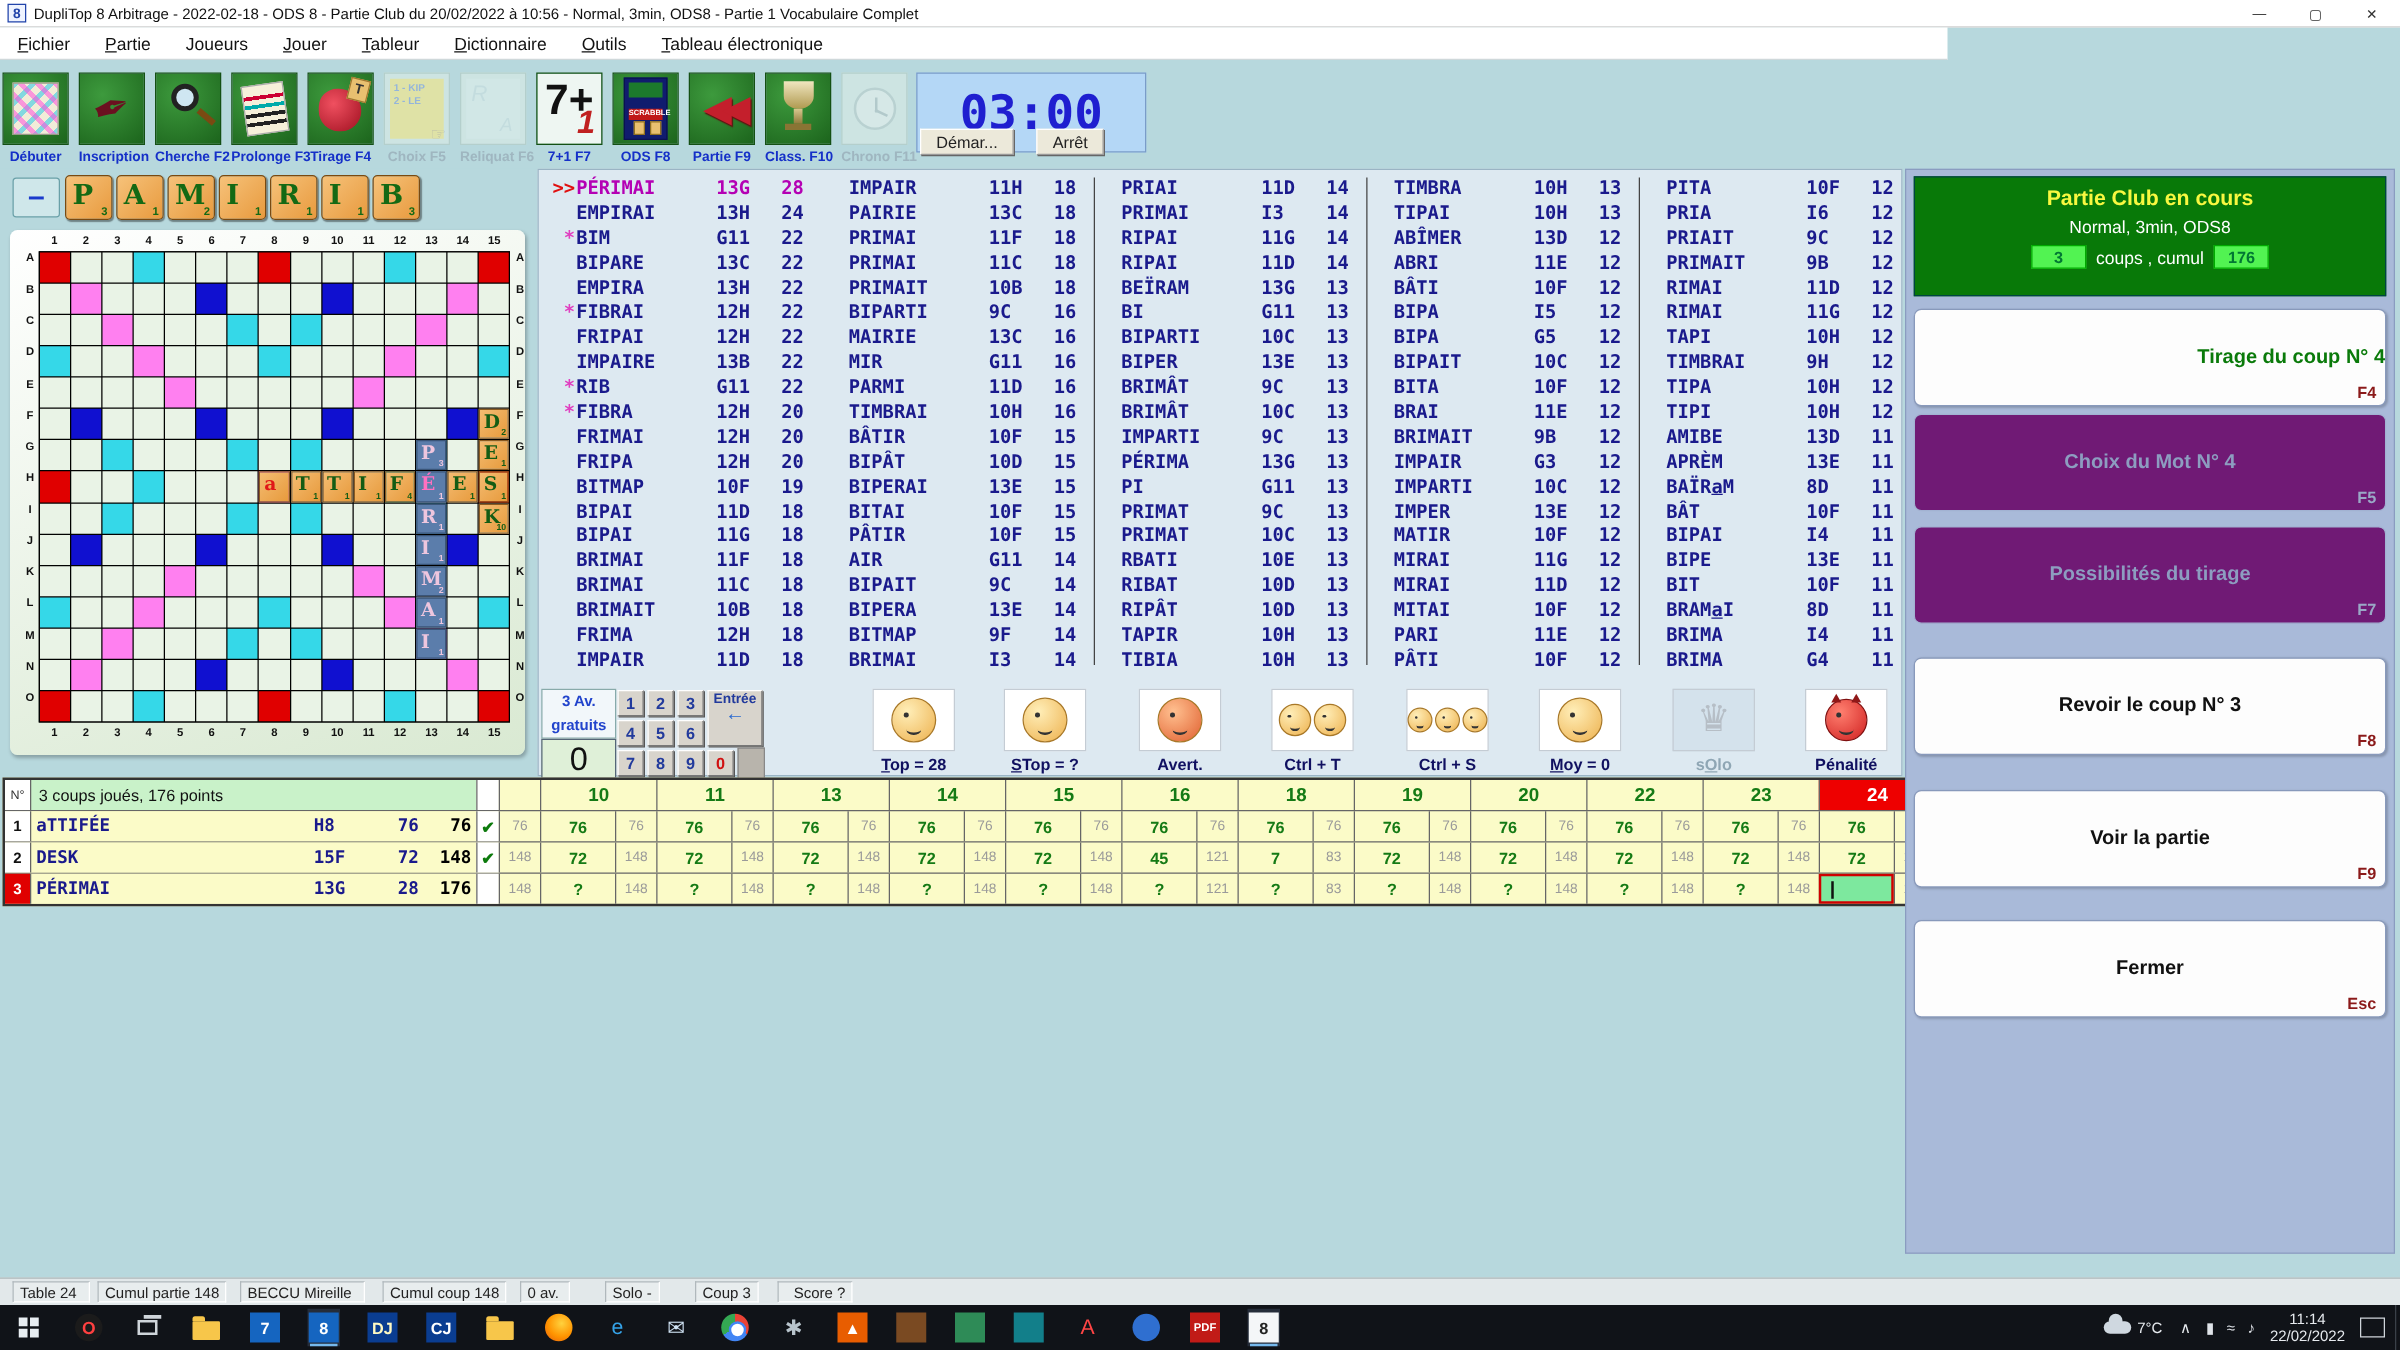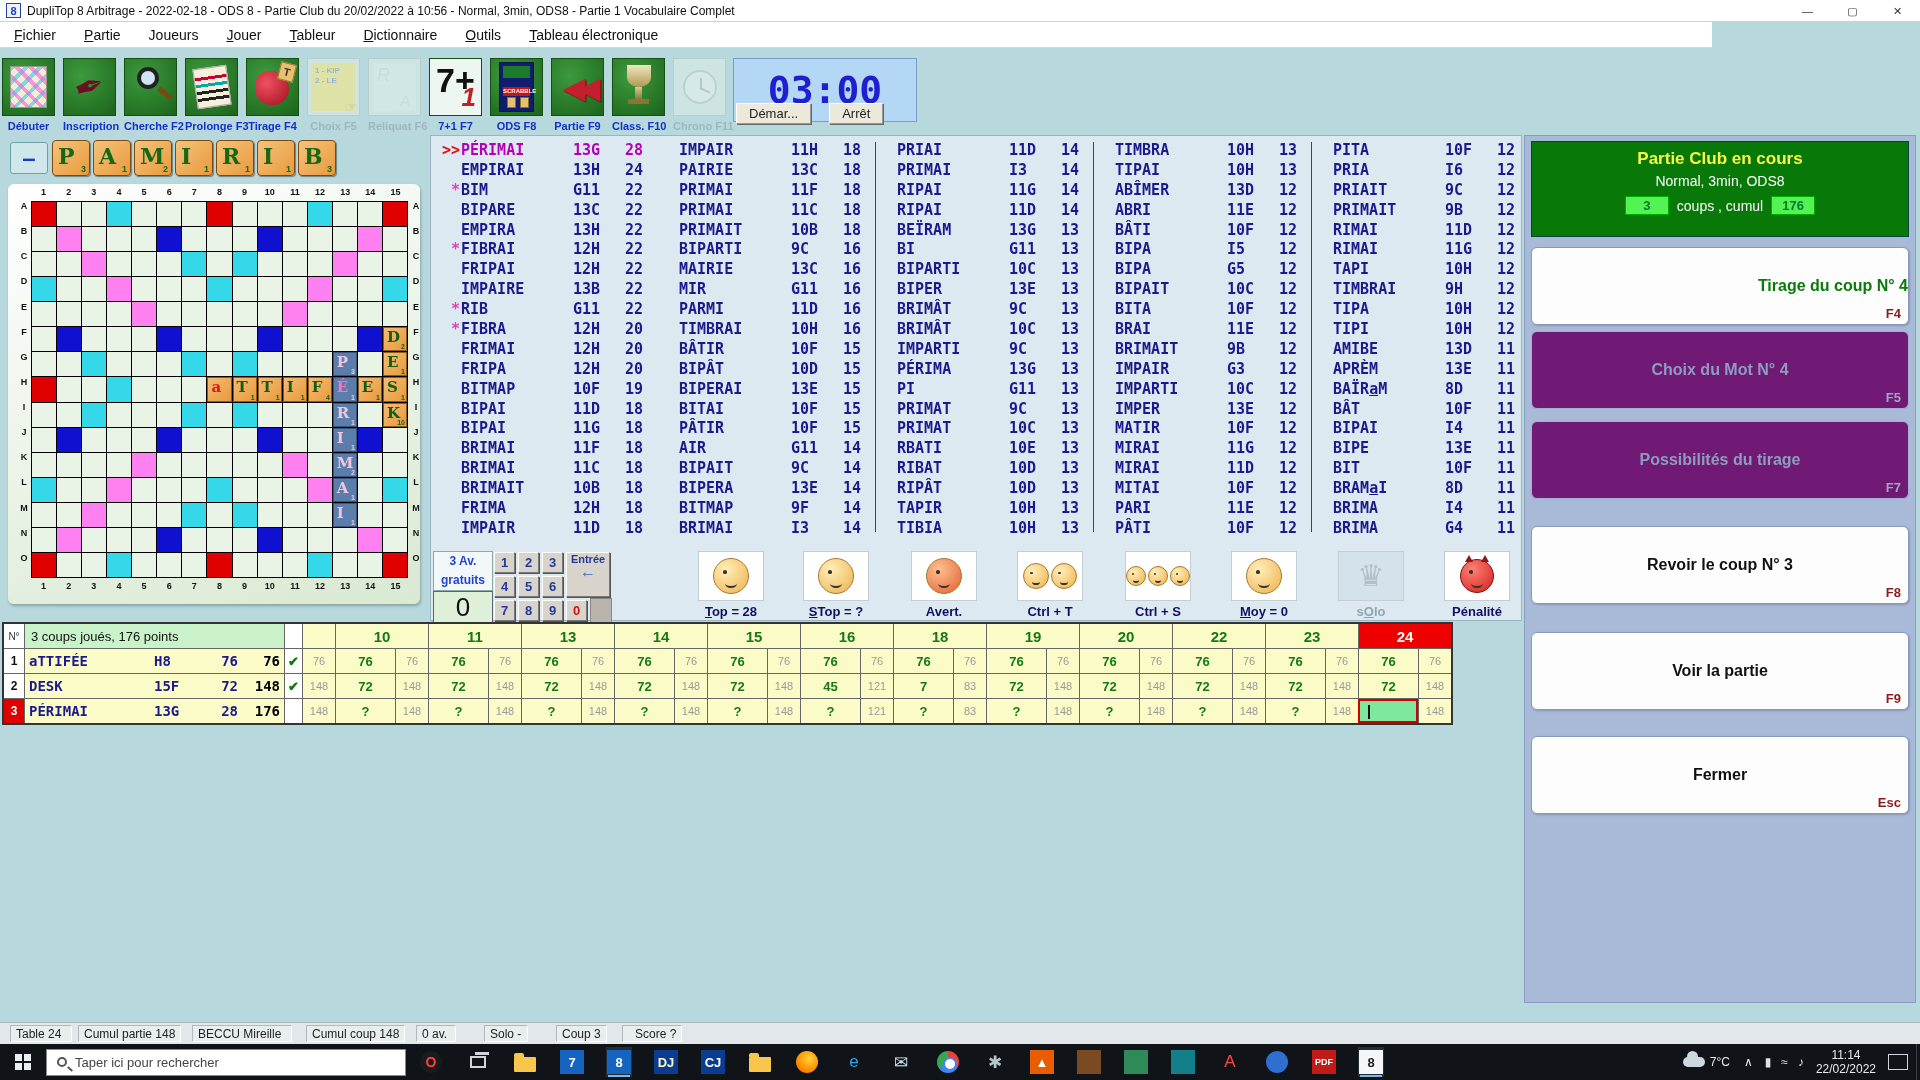--- a/index.html
+++ b/index.html
@@ -7,21 +7,21 @@
   body { background:#b7d8dd; position:relative; }
 
   
   .titlebar { position:absolute; left:0; top:0; width:1920px; height:22px; background:#ffffff; border-bottom:1px solid #d0d0d0; display:flex; align-items:center; padding-left:6px; }
   .appicon { width:15px; height:15px; border:1px solid #2244aa; color:#2244aa; font-size:11px; font-weight:bold; display:flex; align-items:center; justify-content:center; margin-right:6px; background:#eef3ff; }
   .apptitle { font-size:12px; color:#111; }
   .wincontrols { position:absolute; right:0; top:0; height:22px; display:flex; }
   .winbtn { width:45px; height:22px; display:flex; align-items:center; justify-content:center; font-size:11px; color:#333; }
 
   
-  .menubar { position:absolute; left:0; top:22px; width:1712px; height:26px; background:#ffffff; display:flex; align-items:center; gap:28px; padding-left:14px; border-bottom:1px solid #cfd8da; }
+  .menubar { position:absolute; left:0; top:22px; width:1558px; height:26px; background:#ffffff; display:flex; align-items:center; gap:28px; padding-left:14px; border-bottom:1px solid #cfd8da; }
   .menuitem { font-size:14px; color:#111; }
   .menuitem u { text-decoration:underline; }
 
   
   .toolzone { position:absolute; left:0; top:48px; width:1920px; height:87px; background:#b7d8dd; }
   .tb-item { position:absolute; top:10px; width:53px; text-align:center; }
   .tb-ic { width:53px; height:58px; background:radial-gradient(circle at 35% 30%, #3d9a3d, #1c641c); border:1px solid #145014; position:relative; overflow:hidden; }
   .tb-item.dis .tb-ic { background:#cde4e2; border-color:#b4cfcc; }
   .tb-item.dis .tb-ic * { opacity:.38; }
   .tb-lab { margin-top:4px; font-size:11px; font-weight:bold; color:#1530c8; white-space:nowrap; }
@@ -124,21 +124,21 @@
   .crown { font-size:30px; color:#b6bec6; line-height:1; }
 
   
   .scoretable { position:absolute; left:2px; top:622px; border:2px solid #333; background:#fbfbc8; }
   .strow { display:flex; height:25px; border-top:1px solid #666; }
   .strow.hd { height:24px; border-top:none; }
   .stc { border-left:1px solid #666; display:flex; align-items:center; justify-content:center; font-size:12px; overflow:hidden; }
   .stc:first-child { border-left:none; }
   .c-n { width:20px; font-weight:bold; color:#111; background:#fff; }
   .c-n.red { background:#e00000; color:#fff; }
-  .c-name { width:260px; justify-content:flex-start; background:#fbfbc8; font-family:"DejaVu Sans Mono", monospace; }
+  .c-name { width:357px; justify-content:flex-start; background:#fbfbc8; font-family:"DejaVu Sans Mono", monospace; }
   .hd .c-name { background:#c9f2c9; font-family:"Liberation Sans", sans-serif; font-size:13px; color:#111; padding-left:6px; }
   .hd .c-n { font-size:10px; color:#333; font-weight:normal; }
   .c-name .nm { color:#1a1a8c; font-weight:bold; font-size:14px; padding-left:4px; flex:1; }
   .c-name .pp { width:44px; color:#1a1a8c; font-weight:bold; font-size:14px; }
   .c-name .ss { width:40px; text-align:right; color:#1a1a8c; font-weight:bold; font-size:14px; }
   .c-name .tt { width:46px; text-align:right; color:#000; font-weight:bold; font-size:14px; padding-right:4px; }
   .c-chk { width:18px; color:#0c7a0c; font-weight:bold; font-size:13px; background:#fff; }
   .c-g { width:33px; color:#9a9a9a; font-size:11px; }
   .c-b { width:60px; color:#157a15; font-weight:bold; font-size:13px; }
   .c-hdt { width:93px; color:#157a15; font-weight:bold; font-size:15px; }
@@ -1589,24 +1589,20 @@
 
 <footer class="taskbar">
   <div class="startbtn">
     <div class="winlogo">
         <div></div>
         <div></div>
         <div></div>
         <div></div>
       </div>
   </div>
-  <div class="searchbox">
-    <div class="maglass"></div>
-    <span class="searchtext">Taper ici pour rechercher</span>
-  </div>
   <div class="tbicons" id="tbicons">
       <div class="tbi">
         <div class="circ" style="background: rgb(27, 27, 27); color: rgb(255, 64, 64);">O</div>
       </div>
       <div class="tbi">
         <div class="tvic"></div>
       </div>
       <div class="tbi">
         <div class="foldic"></div>
       </div>

